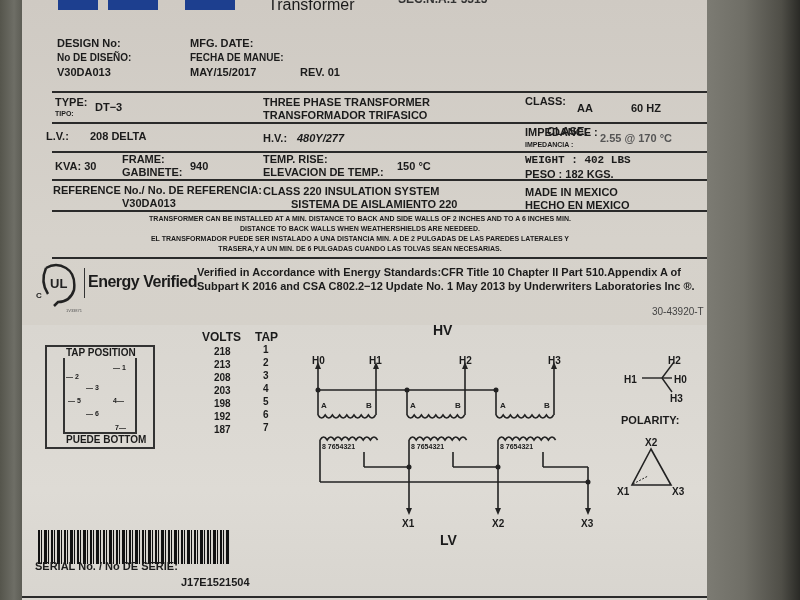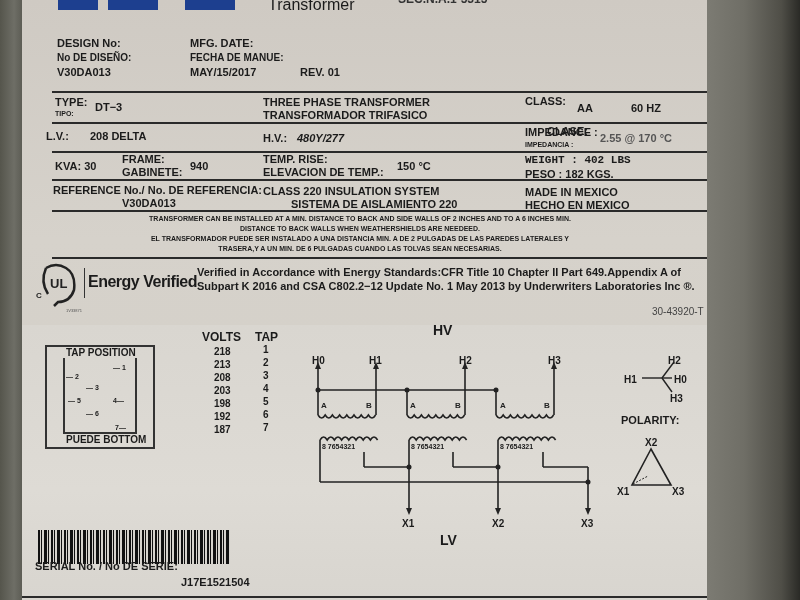--- a/index.html
+++ b/index.html
@@ -95,21 +95,21 @@
 
 <svg class="abs" style="left:36px;top:262px;" width="48" height="46">
   <path d="M10 6 Q20 0 30 6 Q40 12 38 28 Q34 40 22 40 L18 44" fill="none" stroke="#222" stroke-width="2.5"></path>
   <path d="M10 6 Q4 20 12 32" fill="none" stroke="#222" stroke-width="2.5"></path>
   <text x="14" y="26" font-size="13" font-weight="bold" font-family="Liberation Sans, sans-serif" fill="#222">UL</text>
   <text x="0" y="36" font-size="8" font-weight="bold" font-family="Liberation Sans, sans-serif" fill="#222">C</text>
 </svg>
 <div class="abs" style="left:66px;top:308px;font-size:4px;color:#555;">1V33871</div>
 <div class="abs" style="left:84px;top:268px;width:1px;height:30px;background:#333;"></div>
 <div class="abs b phone" style="left:88px;top:273px;font-size:16px;letter-spacing:-0.5px;">Energy Verified</div>
-<div class="abs b s10" style="left:197px;top:266px;">Verified in Accordance with Energy Standards:CFR Title 10 Chapter II Part 649.Appendix A of</div>
+<div class="abs b s10" style="left:197px;top:266px;">Verified in Accordance with Energy Standards:CFR Title 10 Chapter II Part 510.Appendix A of</div>
 <div class="abs b s10" style="left:197px;top:280px;">Subpart K 2016 and CSA C802.2−12  Update No. 1 May 2013 by Underwriters Laboratories  Inc ®.</div>
 <div class="abs s9" style="left:652px;top:306px;color:#444;">30-43920-T</div>
 
 <div class="lower"></div>
 
 <div class="tapbox"></div>
 <div class="abs b s9" style="left:66px;top:347px;">TAP POSITION</div>
 <div class="tapinner"></div>
 <div class="abs b s7" style="left:113px;top:364px;">— 1</div>
 <div class="abs b s7" style="left:66px;top:373px;">— 2</div>

